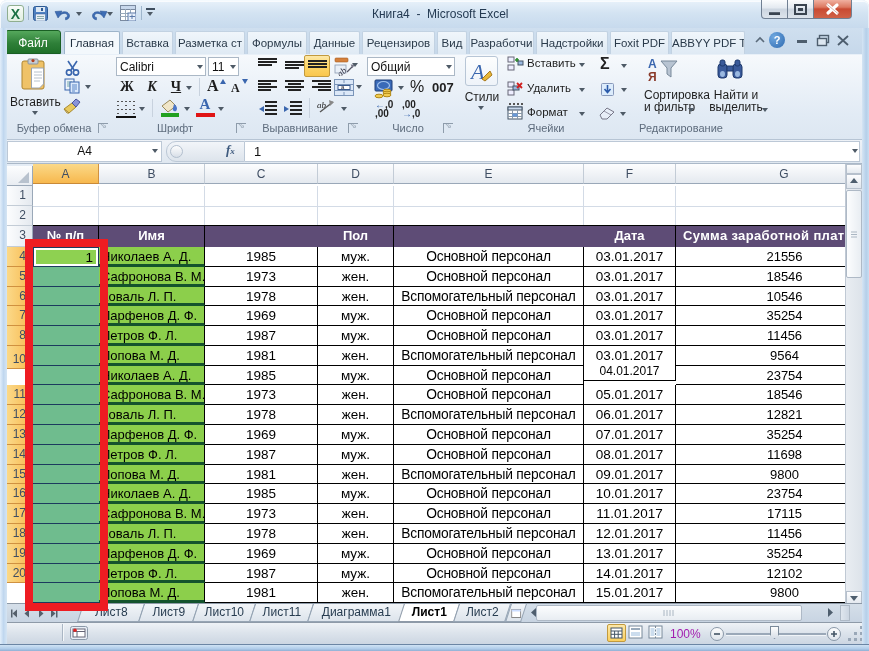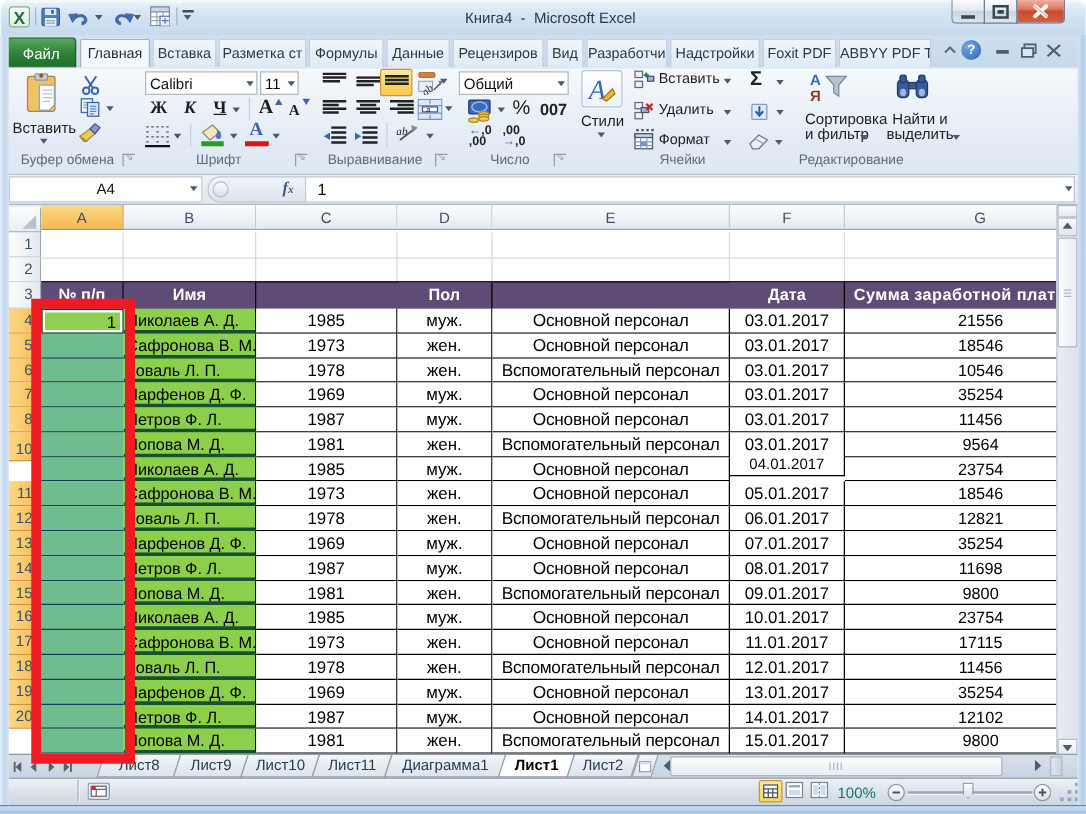--- a/index.html
+++ b/index.html
@@ -691,21 +691,21 @@
       </svg>
     </div>
 <div class="abs" style="left:647px;top:624px;width:19px;height:18px;">
       <svg width="17" height="16">
         <rect x="2" y="2" width="13" height="12" fill="#fff" stroke="#789"></rect>
         <path d="M8.5 2 v12" stroke="#789" stroke-dasharray="2 1.5"></path>
         <rect x="3.5" y="4" width="4" height="8" fill="#cde"></rect>
         <rect x="9.5" y="4" width="4" height="8" fill="#cde"></rect>
       </svg>
     </div>
-<div class="abs" style="left:670px;top:627px;font-size:12px;color:#0f766e;">100%</div>
+<div class="abs" style="left:670px;top:627px;font-size:12px;color:#a21caf;">100%</div>
 <div class="abs" style="left:710px;top:627px;width:14px;height:14px;border-radius:7px;background:linear-gradient(#fdfdfd,#dfe5ec);border:1px solid #8a98a8;">
       <svg width="12" height="12">
         <path d="M3 6 h6" stroke="#456" stroke-width="1.6"></path>
       </svg>
     </div>
 <div class="abs" style="left:726px;top:633px;width:100px;height:2px;background:#9aa8b8;box-shadow:0 1px 0 #f0f4f8;"></div>
 <div class="abs" style="left:770px;top:626px;width:9px;height:13px;background:linear-gradient(#fdfdfd,#d8dfe8);border:1px solid #7a8a9a;clip-path:polygon(0 0,100% 0,100% 70%,50% 100%,0 70%);"></div>
 <div class="abs" style="left:827px;top:627px;width:14px;height:14px;border-radius:7px;background:linear-gradient(#fdfdfd,#dfe5ec);border:1px solid #8a98a8;">
       <svg width="12" height="12">
         <path d="M3 6 h6 M6 3 v6" stroke="#456" stroke-width="1.6"></path>

